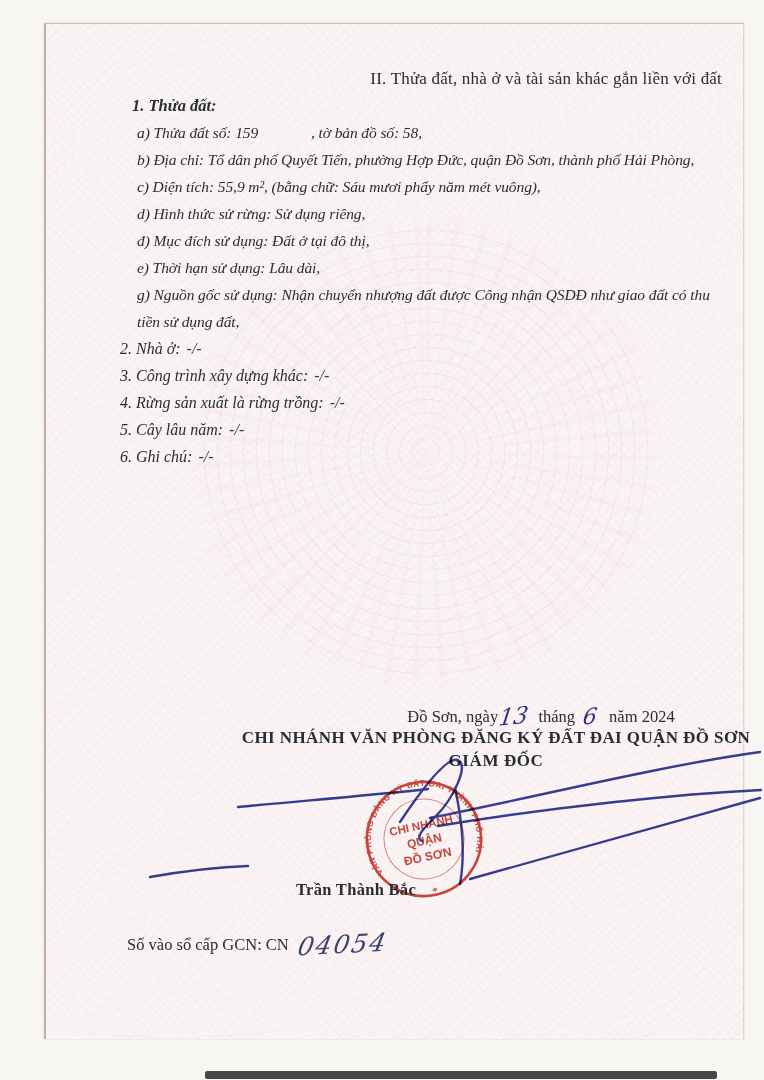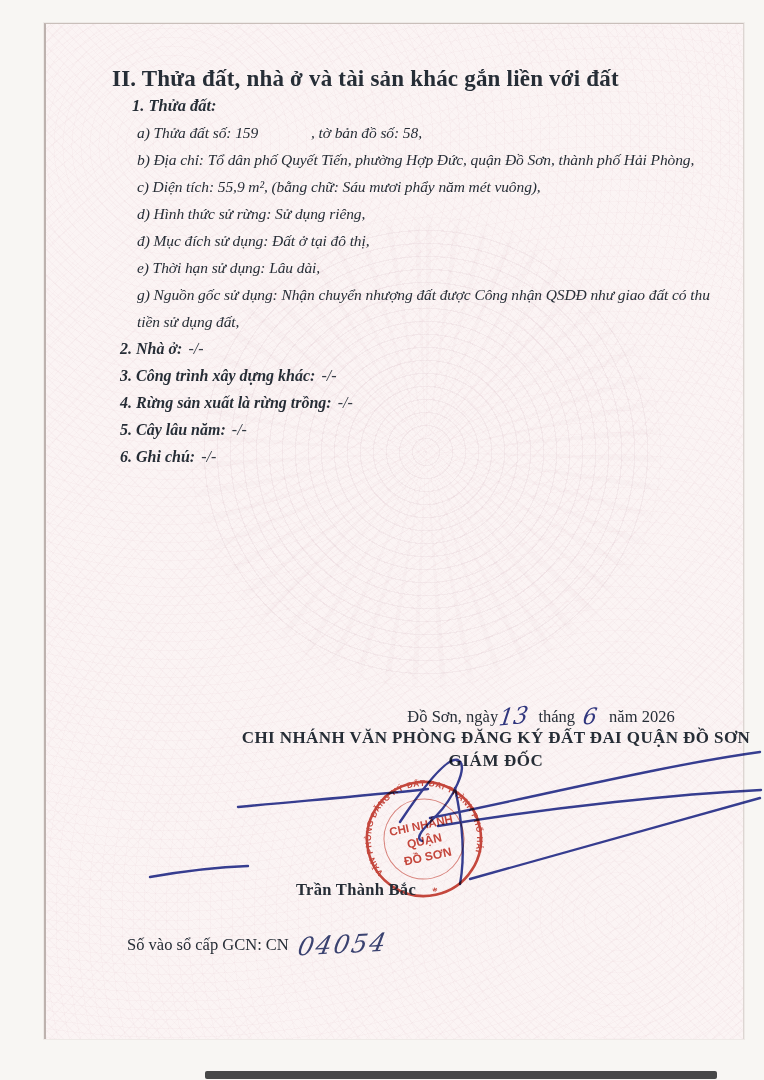--- a/index.html
+++ b/index.html
@@ -26,25 +26,25 @@
     position:absolute;left:40px;top:88px;width:680px;height:680px;border-radius:50%;
     background-image:
       repeating-radial-gradient(circle at 50% 50%, rgba(205,175,185,0.30) 0 1.2px, rgba(255,255,255,0) 1.2px 13px),
       repeating-conic-gradient(from 0deg at 50% 50%, rgba(205,175,185,0.12) 0deg 1.5deg, transparent 1.5deg 7deg);
     -webkit-mask-image:radial-gradient(circle at 50% 50%, rgba(0,0,0,0.9) 0 46%, transparent 50%);
     mask-image:radial-gradient(circle at 50% 50%, rgba(0,0,0,0.9) 0 46%, transparent 50%);
     opacity:.55;pointer-events:none;
   }
   
   .content{position:absolute;top:41px;left:0;width:676px;}
-  .t-title{margin-left:66px;font-size:23px;font-weight:bold;letter-spacing:.2px;line-height:27px;}
+  .t-title{margin-left:66px;font-size:17px;font-weight:normal;letter-spacing:.2px;line-height:27px;text-align:right;}
   .t-sub{margin-left:86px;font-size:16.5px;font-weight:bold;font-style:italic;line-height:27px;}
   .t-line{margin-left:91px;font-size:15.5px;line-height:27px;white-space:pre-wrap;letter-spacing:-0.1px;font-style:italic;}
   .t-item{margin-left:74px;font-size:16px;line-height:27px;font-style:italic;}
-  .t-item .ilabel{font-weight:bold;}
+  .t-item .ilabel{font-weight:normal;}
   .t-item .ival{font-weight:normal;margin-left:6px;color:#343b44;}
   
   .dateline{position:absolute;top:677px;left:250px;width:490px;text-align:center;font-size:16.5px;white-space:nowrap;}
   .hand{display:inline-block;font-family:"DejaVu Serif",serif;font-style:italic;color:#30367e;}
   .hand-day{font-size:23px;transform:rotate(-6deg) skewX(-14deg);margin:0 10px 0 1px;position:relative;top:2px;}
   .hand-month{font-size:22px;transform:rotate(-4deg) skewX(-12deg);margin:0 12px 0 8px;position:relative;top:2px;}
   .office{position:absolute;top:704px;left:130px;width:640px;text-align:center;font-size:17px;font-weight:bold;letter-spacing:.4px;white-space:nowrap;}
   .role{position:absolute;top:727px;left:130px;width:640px;text-align:center;font-size:17px;font-weight:bold;letter-spacing:.6px;}
   .stamp{position:absolute;left:308px;top:745px;width:140px;height:140px;transform:rotate(-12deg);opacity:.92;mix-blend-mode:multiply;}
   .signer{position:absolute;top:856px;left:250px;width:400px;text-align:left;font-size:16.5px;font-weight:bold;letter-spacing:.3px;}
@@ -82,21 +82,21 @@
       </div>
       <div class="t-item">
         <span class="ilabel">5. Cây lâu năm:</span><span class="ival">-/-</span>
       </div>
       <div class="t-item">
         <span class="ilabel">6. Ghi chú:</span><span class="ival">-/-</span>
       </div>
     </div>
 
     <div class="dateline">
-      <span>Đồ Sơn, ngày</span><span class="hand hand-day">13</span><span>tháng</span><span class="hand hand-month">6</span><span>năm 2026</span>
+      <span>Đồ Sơn, ngày</span><span class="hand hand-day">13</span><span>tháng</span><span class="hand hand-month">6</span><span>năm 2024</span>
     </div>
     <div class="office">CHI NHÁNH VĂN PHÒNG ĐĂNG KÝ ĐẤT ĐAI QUẬN ĐỒ SƠN</div>
     <div class="role">GIÁM ĐỐC</div>
 
     <svg class="stamp" viewBox="0 0 140 140">
       <defs>
         <path id="rim" d="M 24.1,96.5 A 53,53 0 1 1 115.9,96.5" fill="none"></path>
       </defs>
       <circle cx="70" cy="70" r="57" fill="none" stroke="#c43a2e" stroke-width="2.6"></circle>
       <circle cx="70" cy="70" r="40" fill="none" stroke="#c43a2e" stroke-width="1" opacity=".65"></circle>

